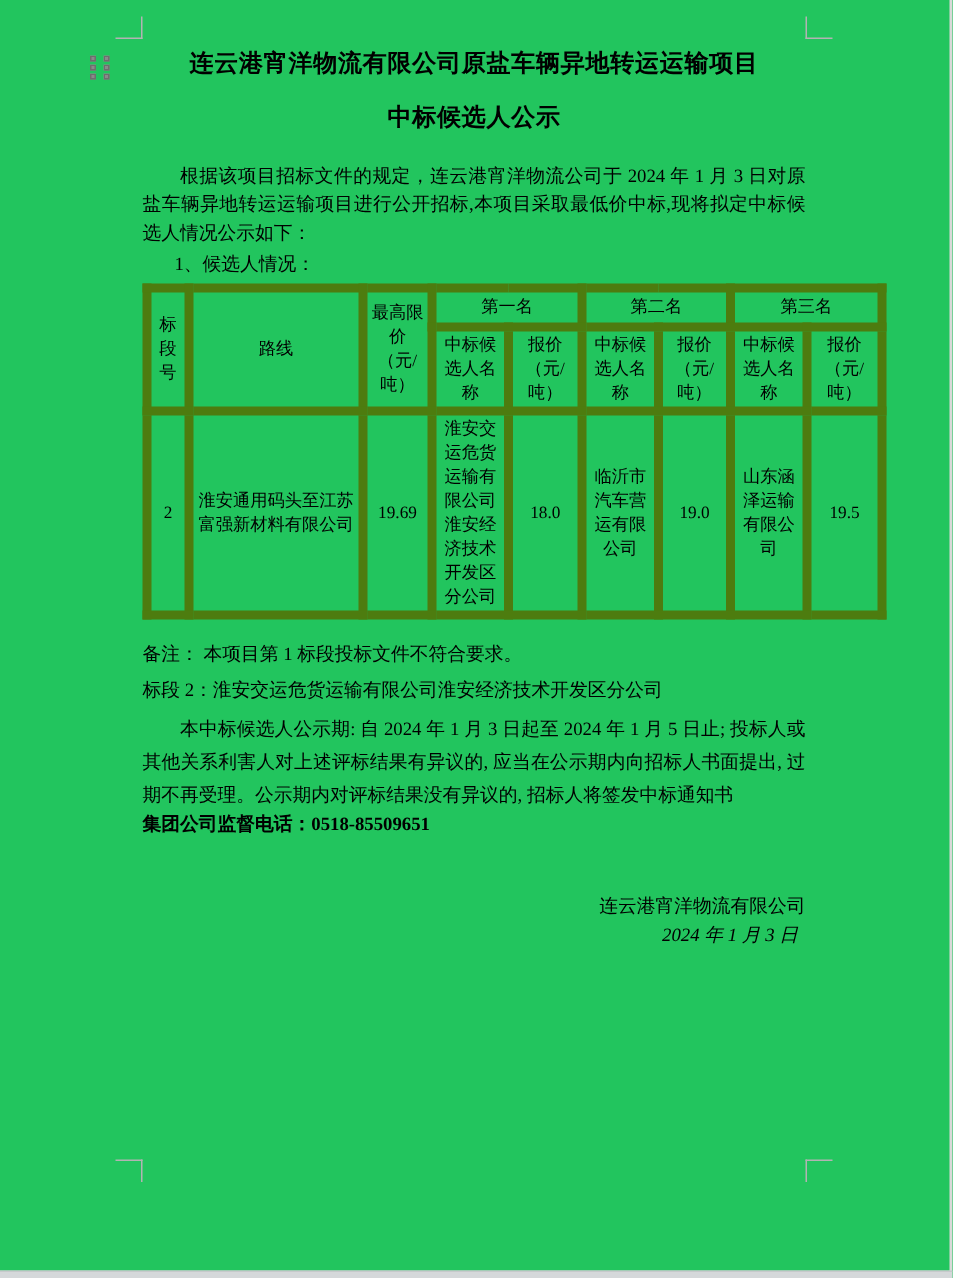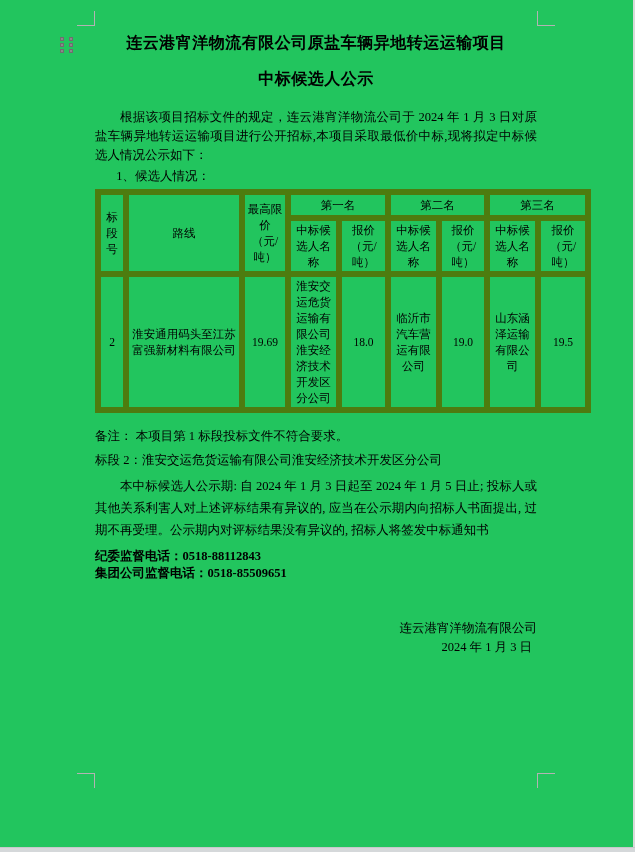--- a/index.html
+++ b/index.html
@@ -106,21 +106,21 @@
     margin-top: 5px;
     line-height: 22px;
     text-align: justify;
     text-indent: 2em;
   }
 
   .phone { font-weight: bold; line-height: 17px; }
   .phone.first { margin-top: 7px; }
 
   .signature { margin-top: 37px; text-align: right; line-height: 20px; }
-  .signature .date { padding-right: 5px; }
+  .signature .date { padding-right: 5px; font-style: italic; }
 </style>
 </head>
 <body>
 
 <div class="page">
 
   <div class="crop tl"></div>
   <div class="crop tr"></div>
   <div class="crop bl"></div>
   <div class="crop br"></div>
@@ -186,21 +186,20 @@
       </tr>
     </tbody>
       </table>
 
     <p class="body-text remark">备注： 本项目第 1 标段投标文件不符合要求。</p>
 
     <p class="body-text section2"><span class="label">标段 2：</span><span>淮安交运危货运输有限公司淮安经济技术开发区分公司</span></p>
 
     <p class="body-text publicity">本中标候选人公示期: 自 2024 年 1 月 3 日起至 2024 年 1 月 5 日止; 投标人或其他关系利害人对上述评标结果有异议的, 应当在公示期内向招标人书面提出, 过期不再受理。公示期内对评标结果没有异议的, 招标人将签发中标通知书</p>
 
-    <p class="body-text phone first">纪委监督电话：0518-88112843</p>
     <p class="body-text phone">集团公司监督电话：0518-85509651</p>
 
     <div class="signature">
       <p class="body-text">连云港宵洋物流有限公司</p>
       <p class="body-text date">2024 年 1 月 3 日</p>
     </div>
 
   </div>
 
   <div class="page-edge-right"></div>

